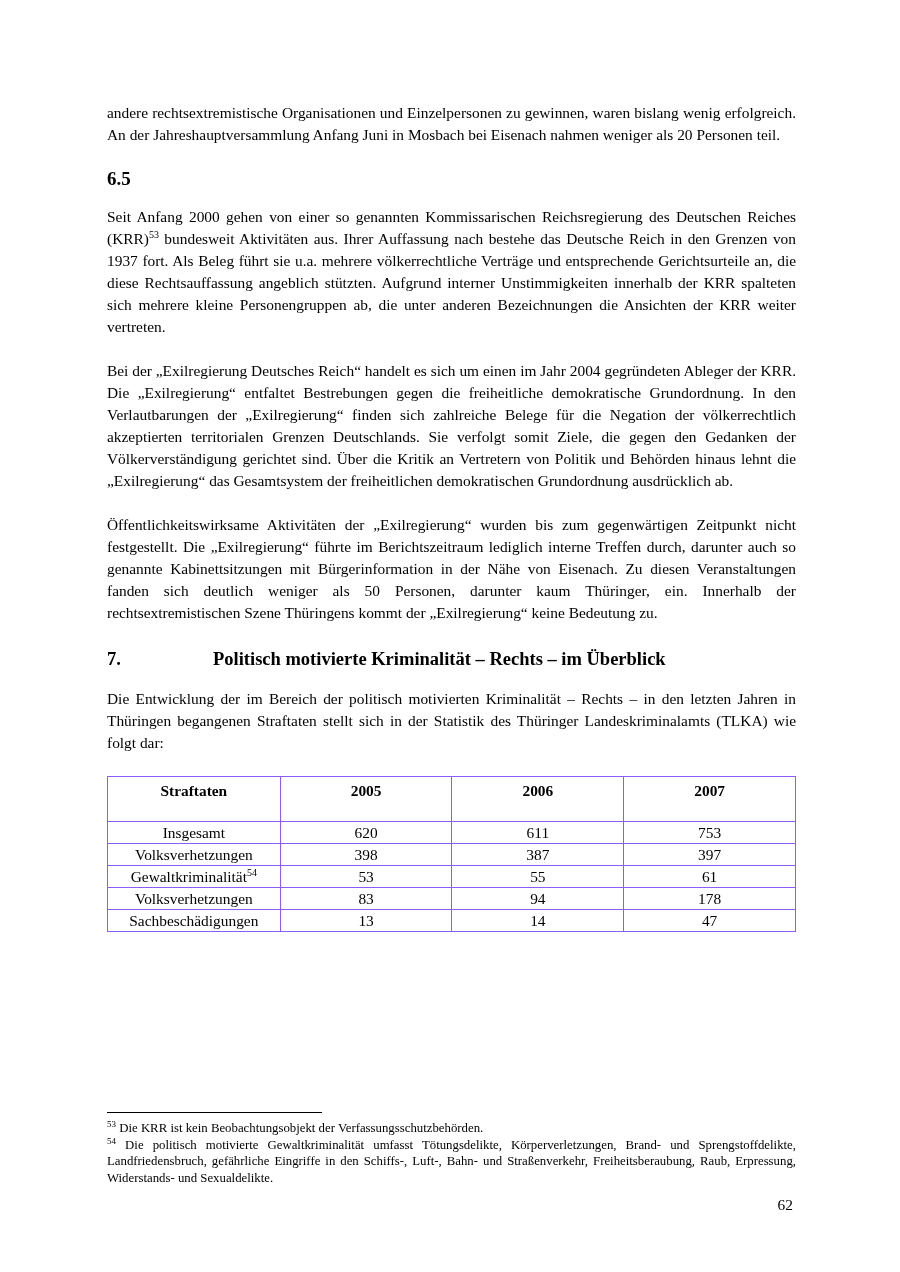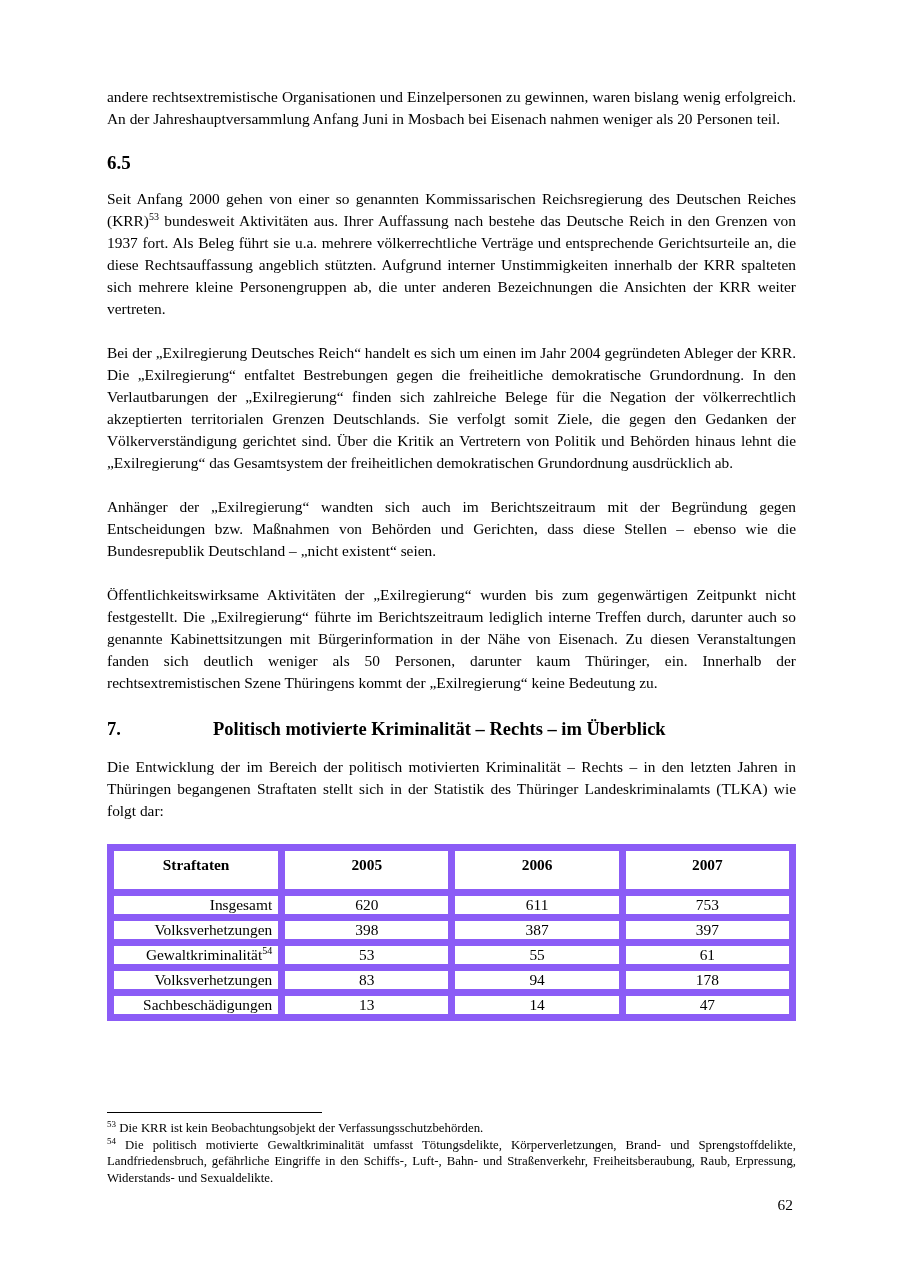--- a/index.html
+++ b/index.html
@@ -16,21 +16,21 @@
   .content {
     position: absolute;
     left: 107px;
     top: 86px;
     width: 689px;
   }
   p.body-text {
     font-size: 15.4px;
     line-height: 22px;
     text-align: justify;
-    margin: 0 0 22px 0;
+    margin: 16px 0 22px 0;
   }
   sup.fnref {
     font-size: 10px;
     line-height: 0;
     vertical-align: super;
   }
   .heading {
     display: flex;
     font-weight: bold;
     font-size: 19px;
@@ -45,35 +45,35 @@
     margin: 18px 0 14px 0;
   }
   table.stats {
     width: 100%;
     border-collapse: collapse;
     font-size: 15.4px;
     table-layout: fixed;
     margin-top: 2px;
   }
   table.stats th, table.stats td {
-    border: 7px solid #8b5cf6;
+    border: 1px solid #8b5cf6;
   }
   table.stats th {
     font-weight: bold;
     text-align: center;
     vertical-align: top;
     height: 45px;
     padding-top: 5px;
   }
   table.stats td {
     height: 22px;
     padding: 0 6px;
     vertical-align: middle;
   }
-  table.stats td.label-cell { text-align: right; }
+  table.stats td.label-cell { text-align: center; }
   table.stats td.num-cell { text-align: center; }
   .footnotes {
     position: absolute;
     left: 107px;
     top: 1112px;
     width: 689px;
     font-size: 12.8px;
     line-height: 16.5px;
   }
   .fn-rule {
@@ -101,21 +101,20 @@
     <p class="body-text">andere rechtsextremistische Organisationen und Einzelpersonen zu gewinnen, waren bislang wenig erfolgreich. An der Jahreshauptversammlung Anfang Juni in Mosbach bei Eisenach nahmen weniger als 20 Personen teil.</p>
 
     <div class="heading h65">
       <span class="h-num">6.5</span>
     </div>
 
     <p class="body-text"><span>Seit Anfang 2000 gehen von einer so genannten Kommissarischen Reichsregierung des Deutschen Reiches (KRR)</span><sup class="fnref">53</sup><span> bundesweit Aktivitäten aus. Ihrer Auffassung nach bestehe das Deutsche Reich in den Grenzen von 1937 fort. Als Beleg führt sie u.a. mehrere völkerrechtliche Verträge und entsprechende Gerichtsurteile an, die diese Rechtsauffassung angeblich stützten. Aufgrund interner Unstimmigkeiten innerhalb der KRR spalteten sich mehrere kleine Personengruppen ab, die unter anderen Bezeichnungen die Ansichten der KRR weiter vertreten.</span></p>
 
     <p class="body-text">Bei der „Exilregierung Deutsches Reich“ handelt es sich um einen im Jahr 2004 gegründeten Ableger der KRR. Die „Exilregierung“ entfaltet Bestrebungen gegen die freiheitliche demokratische Grundordnung. In den Verlautbarungen der „Exilregierung“ finden sich zahlreiche Belege für die Negation der völkerrechtlich akzeptierten territorialen Grenzen Deutschlands. Sie verfolgt somit Ziele, die gegen den Gedanken der Völkerverständigung gerichtet sind. Über die Kritik an Vertretern von Politik und Behörden hinaus lehnt die „Exilregierung“ das Gesamtsystem der freiheitlichen demokratischen Grundordnung ausdrücklich ab.</p>
 
-    <p class="body-text">Anhänger der „Exilregierung“ wandten sich auch im Berichtszeitraum mit der Begründung gegen Entscheidungen bzw. Maßnahmen von Behörden und Gerichten, dass diese Stellen – ebenso wie die Bundesrepublik Deutschland – „nicht existent“ seien.</p>
 
     <p class="body-text">Öffentlichkeitswirksame Aktivitäten der „Exilregierung“ wurden bis zum gegenwärtigen Zeitpunkt nicht festgestellt. Die „Exilregierung“ führte im Berichtszeitraum lediglich interne Treffen durch, darunter auch so genannte Kabinettsitzungen mit Bürgerinformation in der Nähe von Eisenach. Zu diesen Veranstaltungen fanden sich deutlich weniger als 50 Personen, darunter kaum Thüringer, ein. Innerhalb der rechtsextremistischen Szene Thüringens kommt der „Exilregierung“ keine Bedeutung zu.</p>
 
     <div class="heading h7">
       <span class="h-num">7.</span>
       <span class="h-title">Politisch motivierte Kriminalität – Rechts – im Überblick</span>
     </div>
 
     <p class="body-text">Die Entwicklung der im Bereich der politisch motivierten Kriminalität – Rechts – in den letzten Jahren in Thüringen begangenen Straftaten stellt sich in der Statistik des Thüringer Landeskriminalamts (TLKA) wie folgt dar:</p>
 

